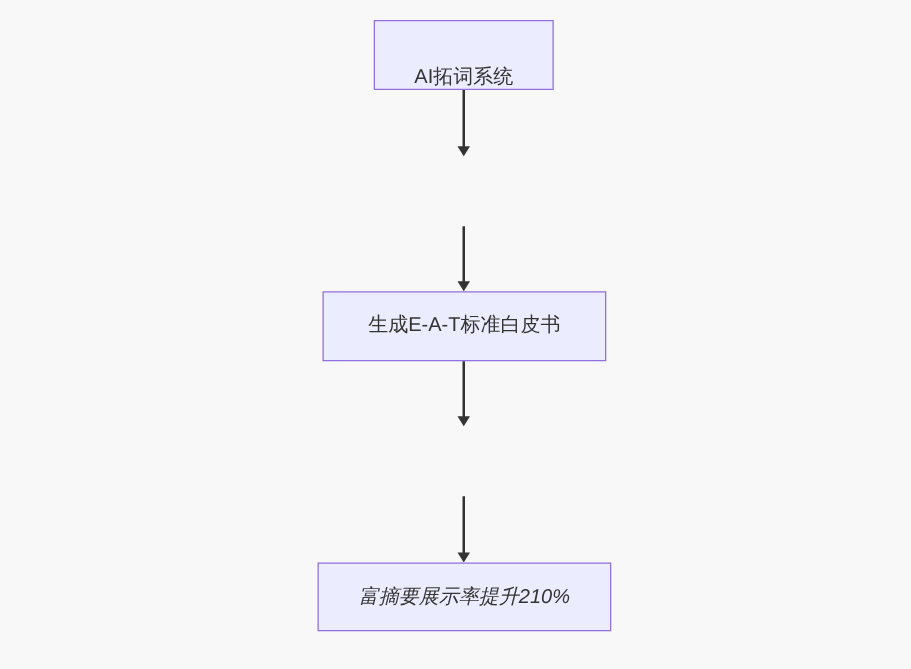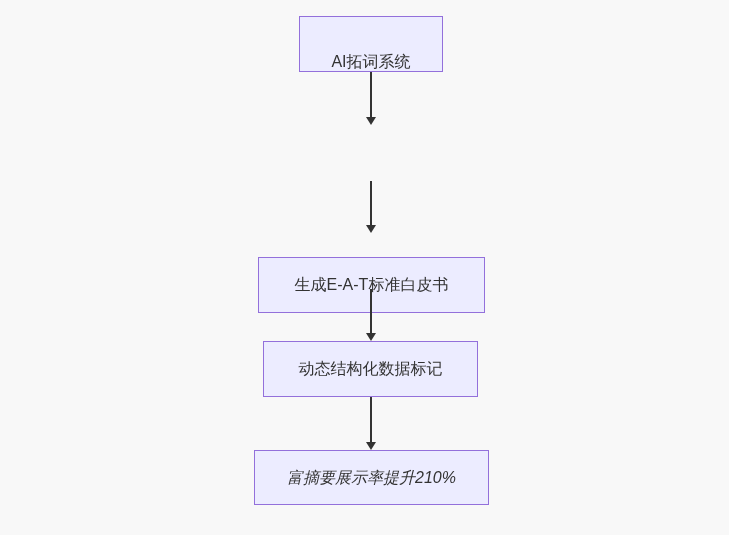--- a/index.html
+++ b/index.html
@@ -50,21 +50,21 @@
     width: 0;
     height: 0;
     margin-left: -5px;
     border-left: 5px solid transparent;
     border-right: 5px solid transparent;
     border-top: 8px solid var(--arrow, #333333);
   }
   
   .n0 { left: 299px; top: 16px;  width: 144px; height: 56px; align-items: flex-end; }
   .n1 { left: 273px; top: 125px; width: 194px; height: 56px; }
-  .n2 { left: 258px; top: 233px; width: 227px; height: 56px; margin-top: 24px; }
+  .n2 { left: 258px; top: 233px; width: 227px; height: 56px; }
   .n3 { left: 263px; top: 341px; width: 215px; height: 56px; }
   .n4 { left: 254px; top: 450px; width: 235px; height: 55px; font-style: italic; }
   
   .e0 { left: 371px; top: 72px;  height: 53px; }
   .e1 { left: 371px; top: 181px; height: 52px; }
   .e2 { left: 371px; top: 289px; height: 52px; }
   .e3 { left: 371px; top: 397px; height: 53px; }
 </style>
 </head>
 <body>
@@ -88,23 +88,20 @@
 
   <div class="node n2">
     <span>生成E-A-T标准白皮书</span>
   </div>
 
   <div class="edge e2">
     <div class="line"></div>
     <div class="head"></div>
   </div>
 
-  <div class="node n3">
-    <span>动态结构化数据标记</span>
-  </div>
 
   <div class="edge e3">
     <div class="line"></div>
     <div class="head"></div>
   </div>
 
   <div class="node n4">
     <span>富摘要展示率提升210%</span>
   </div>
 

